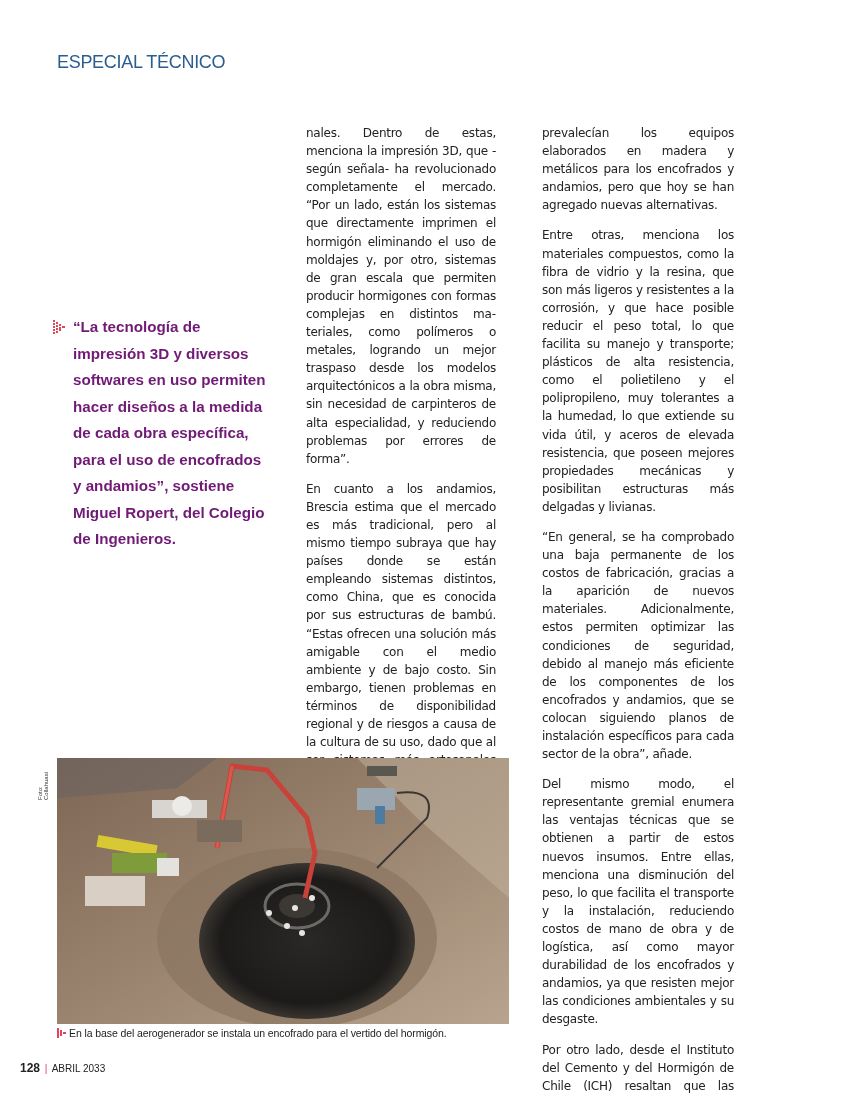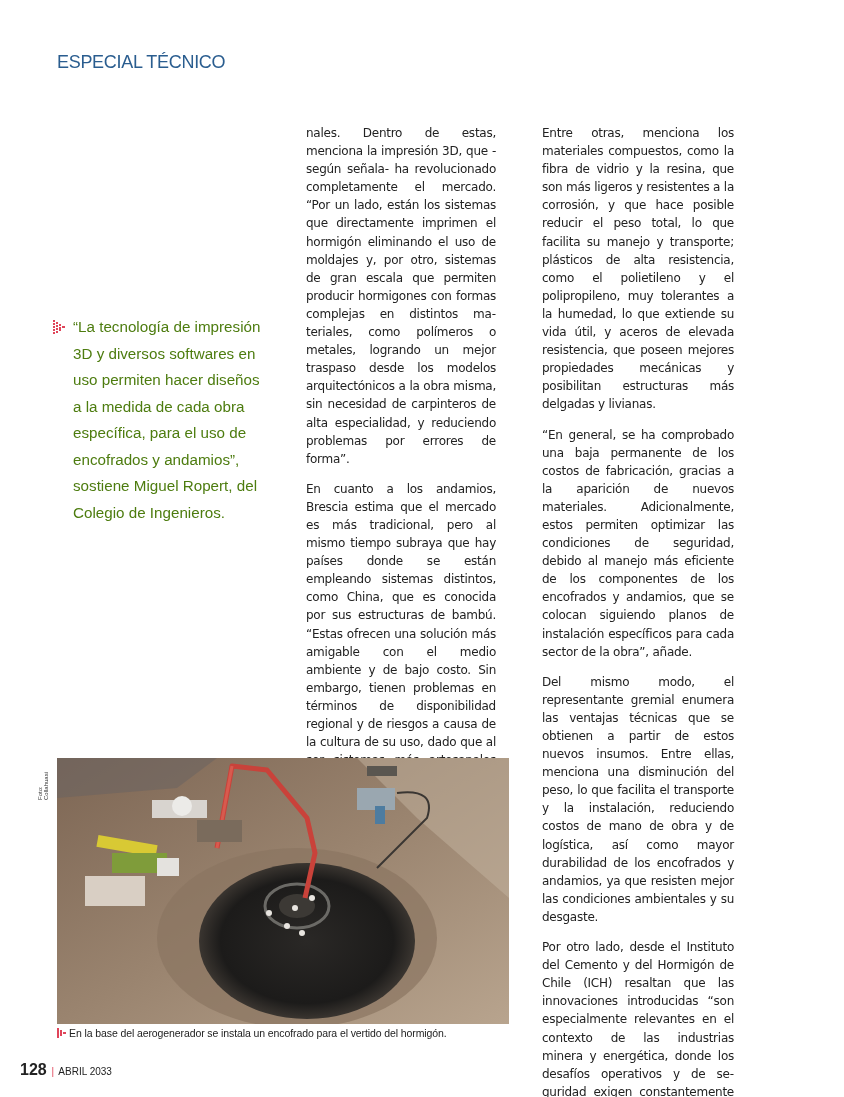--- a/index.html
+++ b/index.html
@@ -3,29 +3,29 @@
   <meta charset="utf-8">
   <style>
     html, body { margin:0; padding:0; background:#ffffff; }
     body { width:844px; height:1097px; position:relative; overflow:hidden; font-family:"DejaVu Sans", sans-serif; color:#1a1a1a; }
     .section-label { position:absolute; left:57px; top:52px; font-family:"Liberation Sans", sans-serif; font-size:18px; letter-spacing:-0.3px; color:#2a5d8f; font-weight:normal; }
     .col { position:absolute; font-family:"DejaVu Sans", sans-serif; font-size:12px; line-height:18.1px; text-align:justify; color:#222; letter-spacing:-0.25px; hyphens:manual; }
     .col p { margin:12px; }
     .col1 { left:294px; top:112px; width:214px; }
     .col2 { left:530px; top:112px; width:216px; }
     .subhead { font-family:"DejaVu Sans", sans-serif; font-weight:bold; font-size:12px; margin-top:18px !important; letter-spacing:-0.3px; color:#1a1a1a; }
-    .pullquote { position:absolute; left:54px; top:314px; width:215px; color:#4d7c0f; font-family:"Liberation Sans", sans-serif; font-weight:normal; font-size:15.2px; line-height:26.5px; }
+    .pullquote { position:absolute; left:54px; top:314px; width:215px; color:#701a75; font-family:"Liberation Sans", sans-serif; font-weight:bold; font-size:15.2px; line-height:26.5px; }
     .pq-icon { position:absolute; left:-2px; top:5px; width:16px; height:16px; }
     .pq-text { display:block; padding-left:19px; }
     .photo { position:absolute; left:57px; top:758px; width:452px; height:266px; overflow:hidden; background:#8b7a68; }
     .photo-credit { position:absolute; left:37px; top:760px; width:14px; height:40px; font-size:6px; color:#333; writing-mode:vertical-rl; transform:rotate(180deg); font-family:"Liberation Sans", sans-serif; }
     .caption { position:absolute; left:57px; top:1027px; font-family:"Liberation Sans", sans-serif; font-size:10.5px; color:#222; letter-spacing:-0.1px;text-align:right; }
     .caption-icon { display:inline-block; width:9px; height:10px; vertical-align:-1px; margin-right:3px; }
     .folio { position:absolute; left:20px; top:1061px; font-family:"Liberation Sans", sans-serif; font-size:10px; color:#222; }
-    .folio .num { font-weight:bold; font-size:16px; }
+    .folio .num { font-weight:bold; font-size:12px; }
     .folio .sep { color:#e0455a; margin:0 2px; }
   </style>
 </head>
 <body>
 
 <div class="section-label">ESPECIAL TÉCNICO</div>
 
 <div class="pullquote">
   <svg class="pq-icon" viewBox="0 0 16 16">
     <g fill="#e0455a">
@@ -48,20 +48,21 @@
 </div>
 
 <div class="col col1">
   <p>nales. Dentro de estas, menciona la impresión 3D, que -según señala- ha revolucionado completamente el mer­cado. “Por un lado, están los sistemas que directamente imprimen el hormi­gón eliminando el uso de moldajes y, por otro, sistemas de gran escala que permiten producir hormigones con formas complejas en distintos ma­teriales, como polímeros o metales, logrando un mejor traspaso desde los modelos arquitectónicos a la obra misma, sin necesidad de carpinteros de alta especialidad, y reduciendo pro­blemas por errores de forma”.</p>
   <p>En cuanto a los andamios, Brescia estima que el mercado es más tradicional, pero al mismo tiempo subraya que hay países donde se están empleando sistemas distintos, como China, que es conocida por sus estructuras de bambú. “Estas ofrecen una solución más amigable con el medio ambiente y de bajo costo. Sin embargo, tienen problemas en términos de disponibilidad regional y de riesgos a causa de la cultura de su uso, dado que al ser sistemas más artesanales pueden generar accidentes severos”, advierte.</p>
   <p class="subhead">NUEVAS ALTERNATIVAS</p>
   <p>Desde el Colegio de Ingenieros de Chile A.G., Miguel Ropert, presidente del Consejo Especialidad Ingeniería Civil, sostiene que anteriormente</p>
 </div>
 
 <div class="col col2">
+  <p>prevalecían los equipos elaborados en madera y metálicos para los encofrados y andamios, pero que hoy se han agregado nuevas alternativas.</p>
   <p>Entre otras, menciona los materiales compuestos, como la fibra de vidrio y la resina, que son más ligeros y re­sistentes a la corrosión, y que hace posible reducir el peso total, lo que facilita su manejo y transporte; plás­ticos de alta resistencia, como el polietileno y el polipropileno, muy tolerantes a la humedad, lo que ex­tiende su vida útil, y aceros de ele­vada resistencia, que poseen mejores propiedades mecánicas y posibilitan estructuras más delgadas y livianas.</p>
   <p>“En general, se ha comprobado una baja permanente de los costos de fa­bricación, gracias a la aparición de nuevos materiales. Adicionalmente, estos permiten optimizar las condi­ciones de seguridad, debido al mane­jo más eficiente de los componentes de los encofrados y andamios, que se colocan siguiendo planos de instala­ción específicos para cada sector de la obra”, añade.</p>
   <p>Del mismo modo, el representante gremial enumera las ventajas técnicas que se obtienen a partir de estos nuevos insumos. Entre ellas, menciona una disminución del peso, lo que facilita el transporte y la instalación, reduciendo costos de mano de obra y de logística, así como mayor durabilidad de los encofrados y andamios, ya que resisten mejor las condiciones ambientales y su desgaste.</p>
   <p>Por otro lado, desde el Instituto del Cemento y del Hormigón de Chile (ICH) resaltan que las innovaciones introducidas “son especialmente relevantes en el contexto de las in­dustrias minera y energética, don­de los desafíos operativos y de se­guridad exigen constantemente la adopción de nuevas tecnologías, y constituyen un ejemplo concre­to de cómo la innovación puede transformar los procesos construc­tivos para hacerlos más eficientes y sostenibles”.</p>
 </div>
 
 <div class="photo-credit">Foto: Collahuasi</div>
 
 <div class="photo">
   <svg width="452" height="266" viewBox="0 0 452 266">

